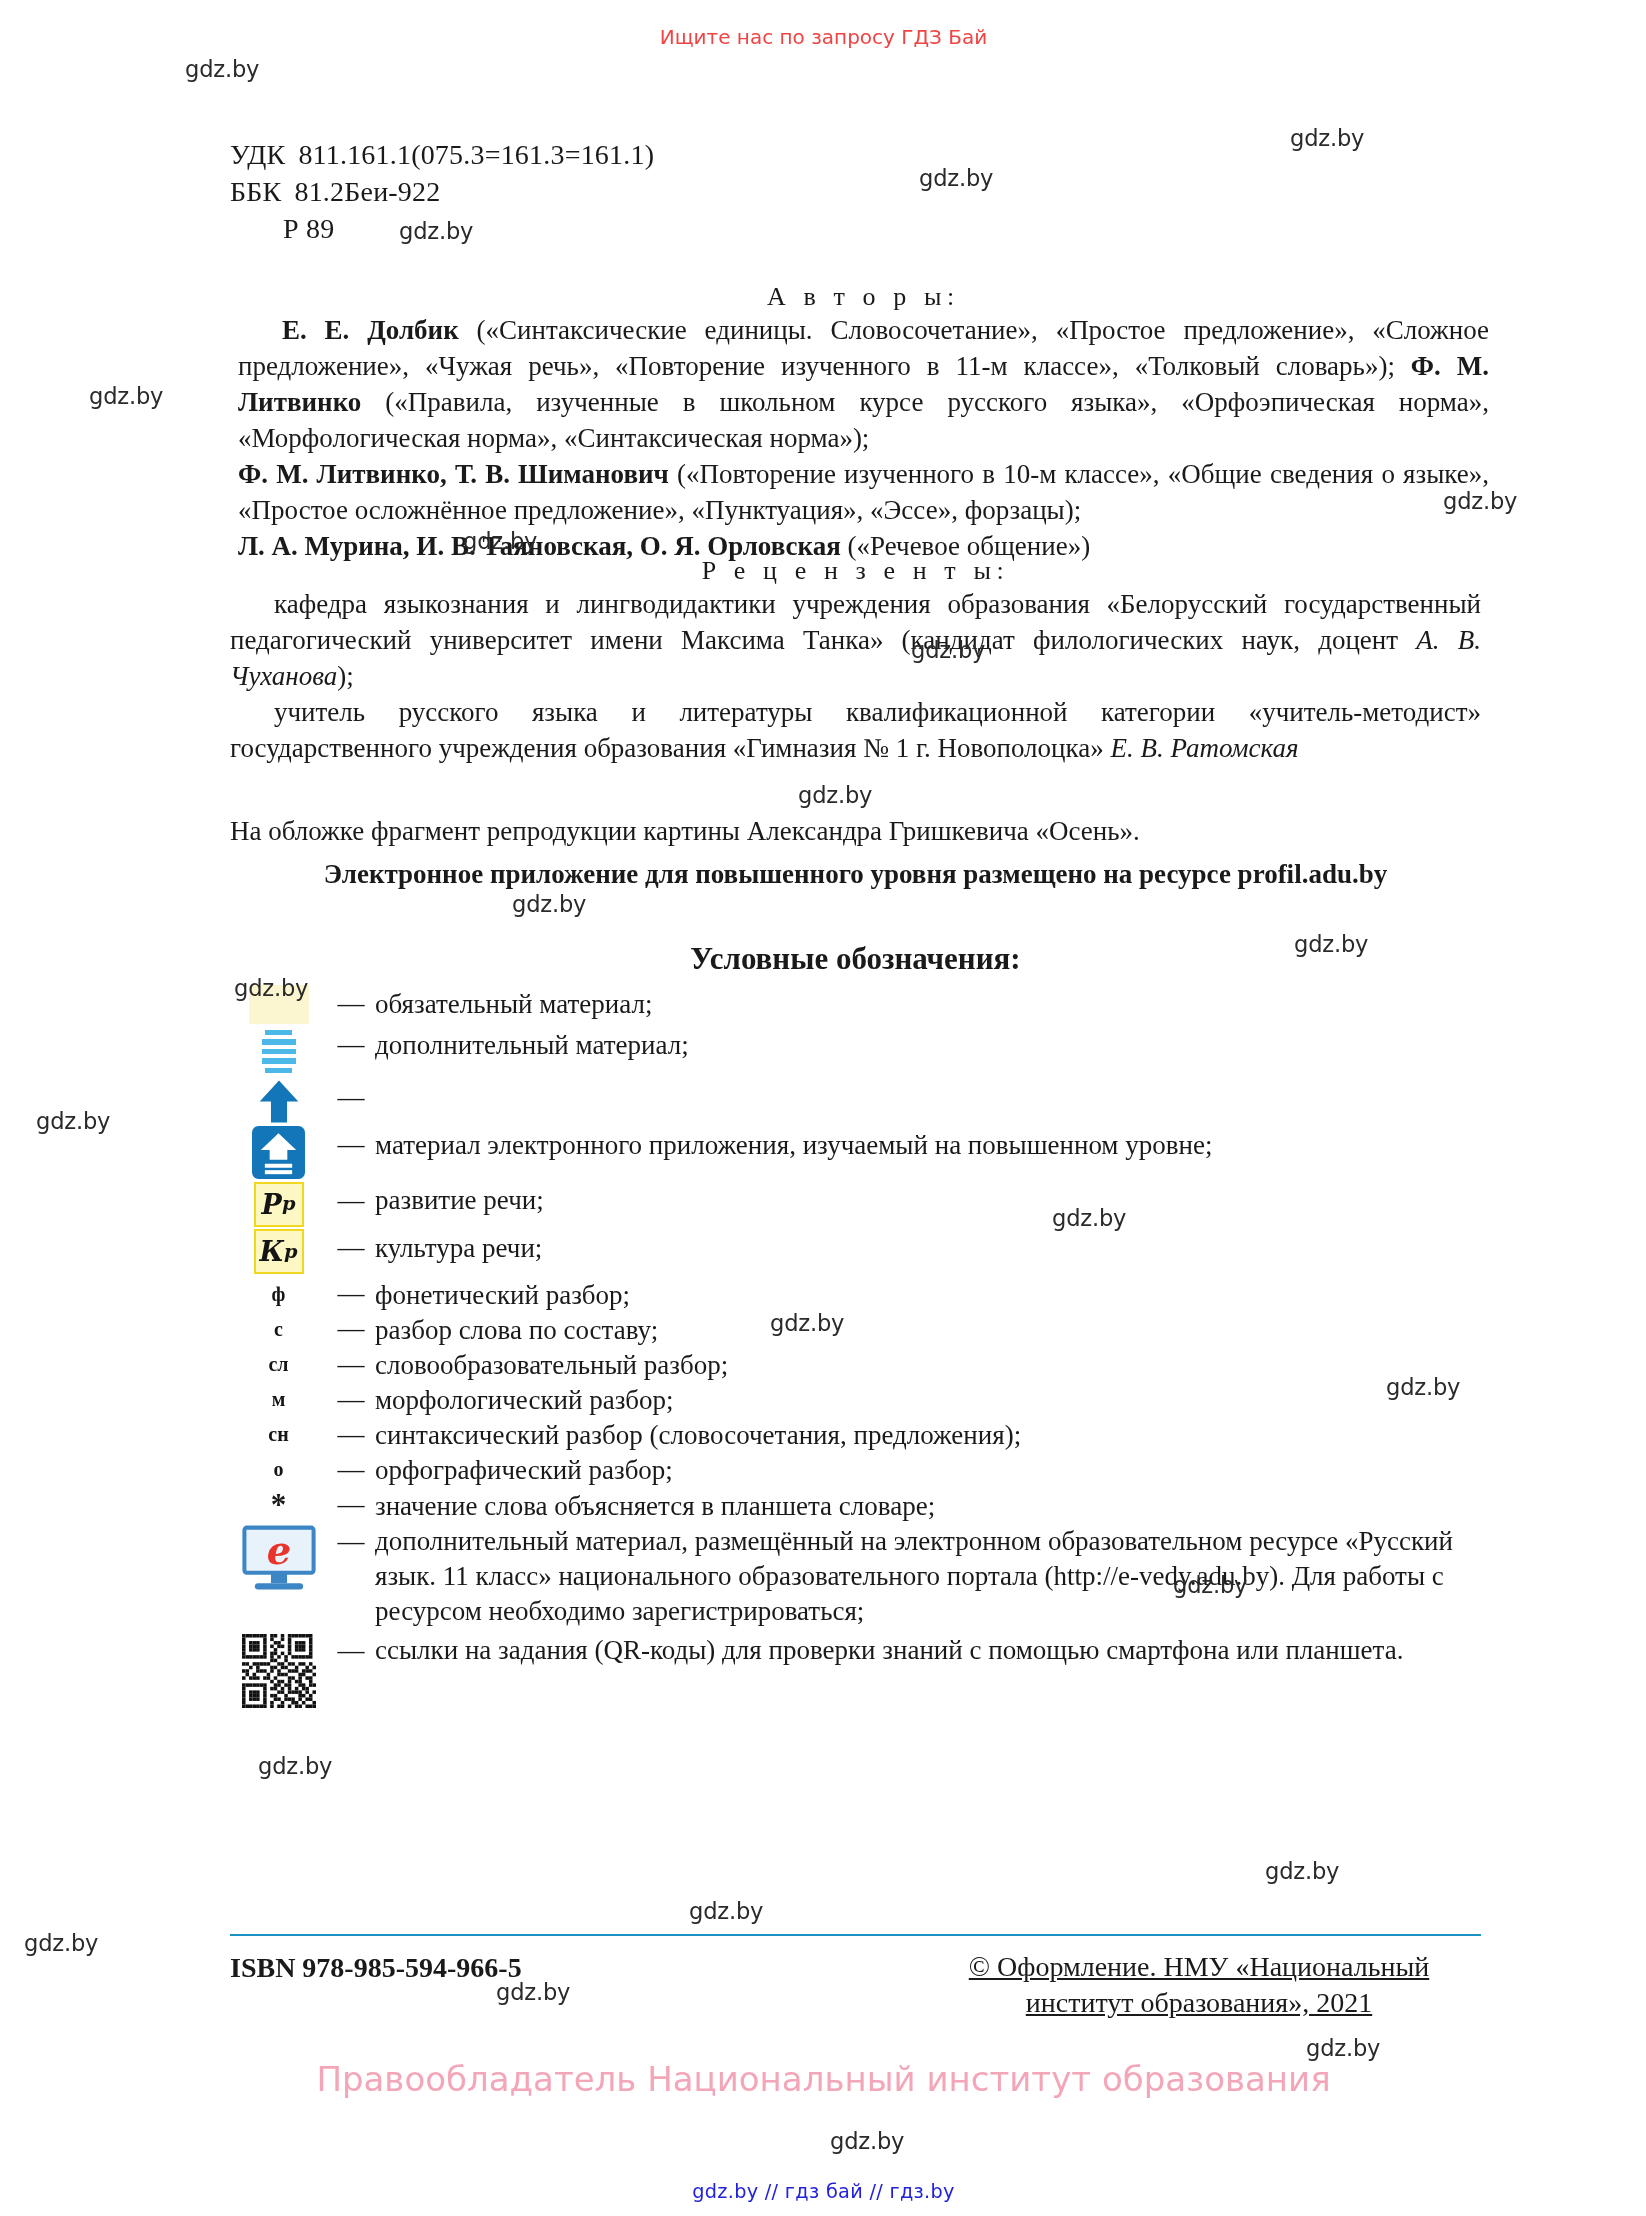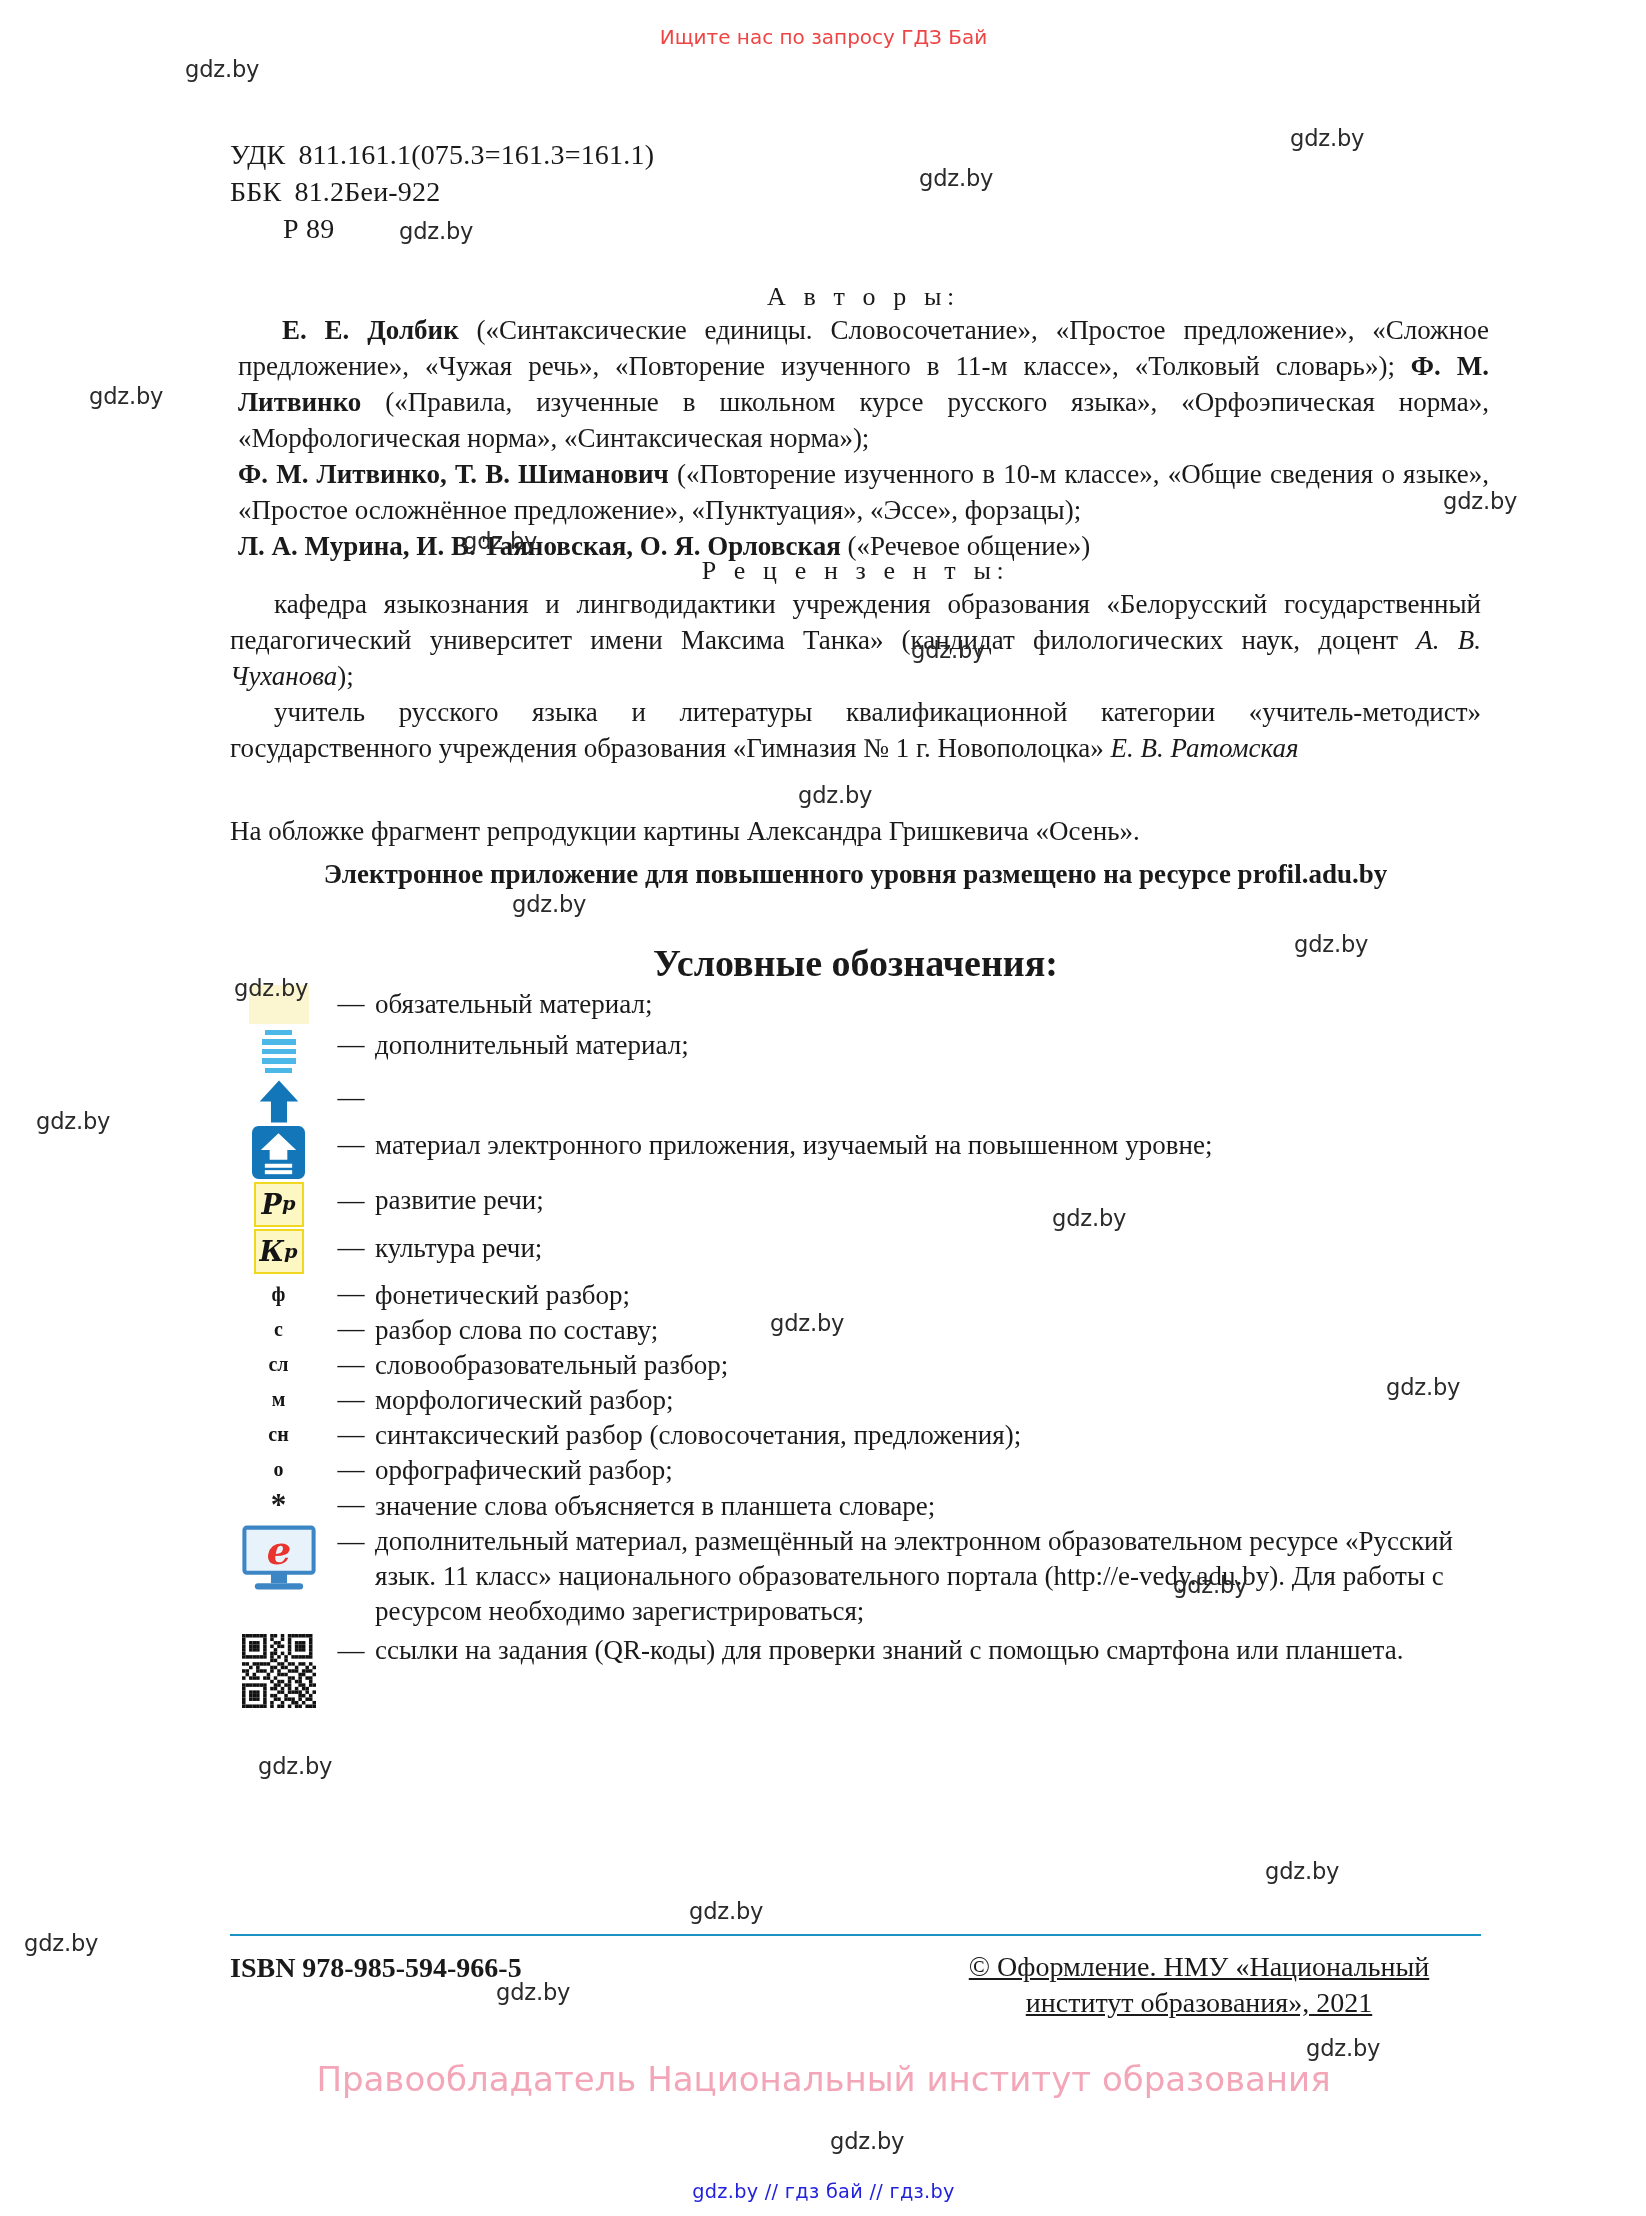--- a/index.html
+++ b/index.html
@@ -135,21 +135,21 @@
     font-size: 27px;
     font-weight: bold;
   }
 
   .legend-title {
     position: absolute;
     top: 941px;
     left: 0;
     width: 1251px;
     text-align: center;
-    font-size: 38px;
+    font-size: 31px;
     font-weight: bold;
   }
 
   
   .legend {
     position: absolute;
     top: 985px;
     left: 0;
     width: 1251px;
   }

